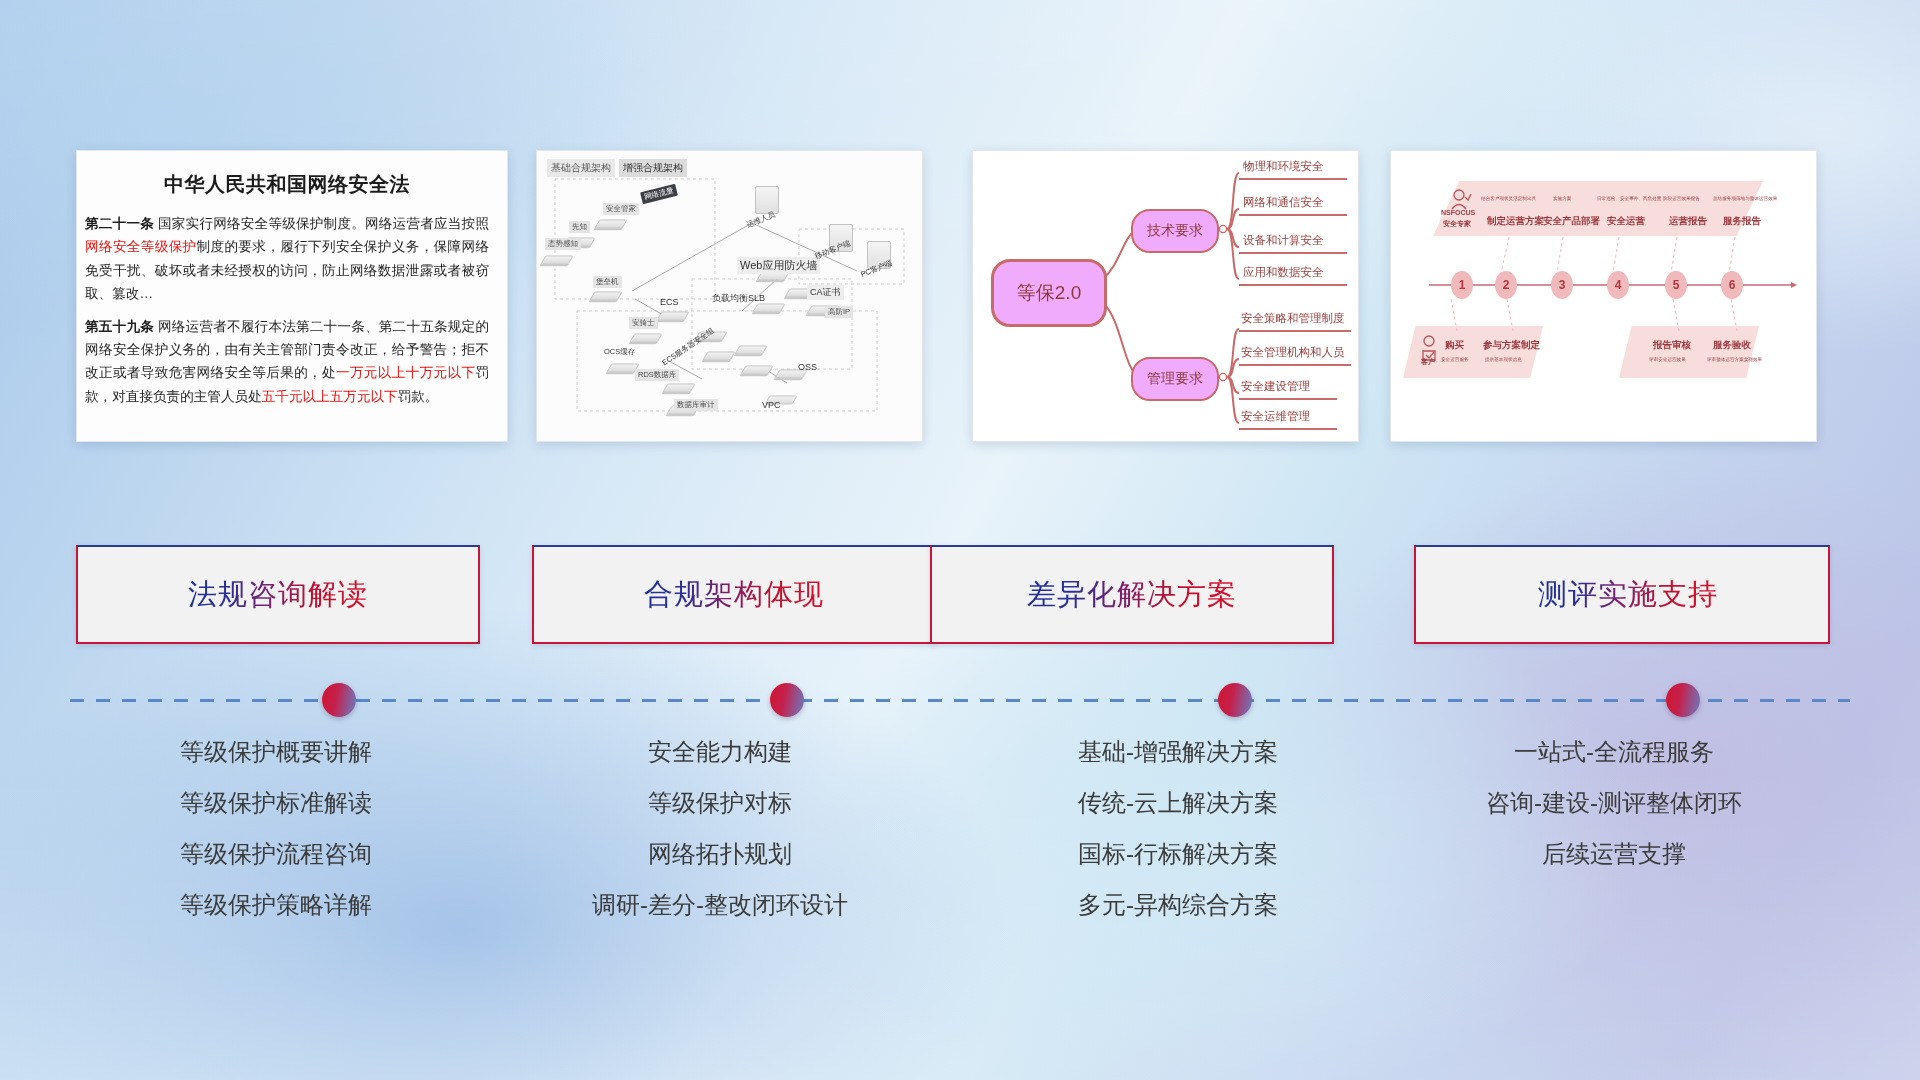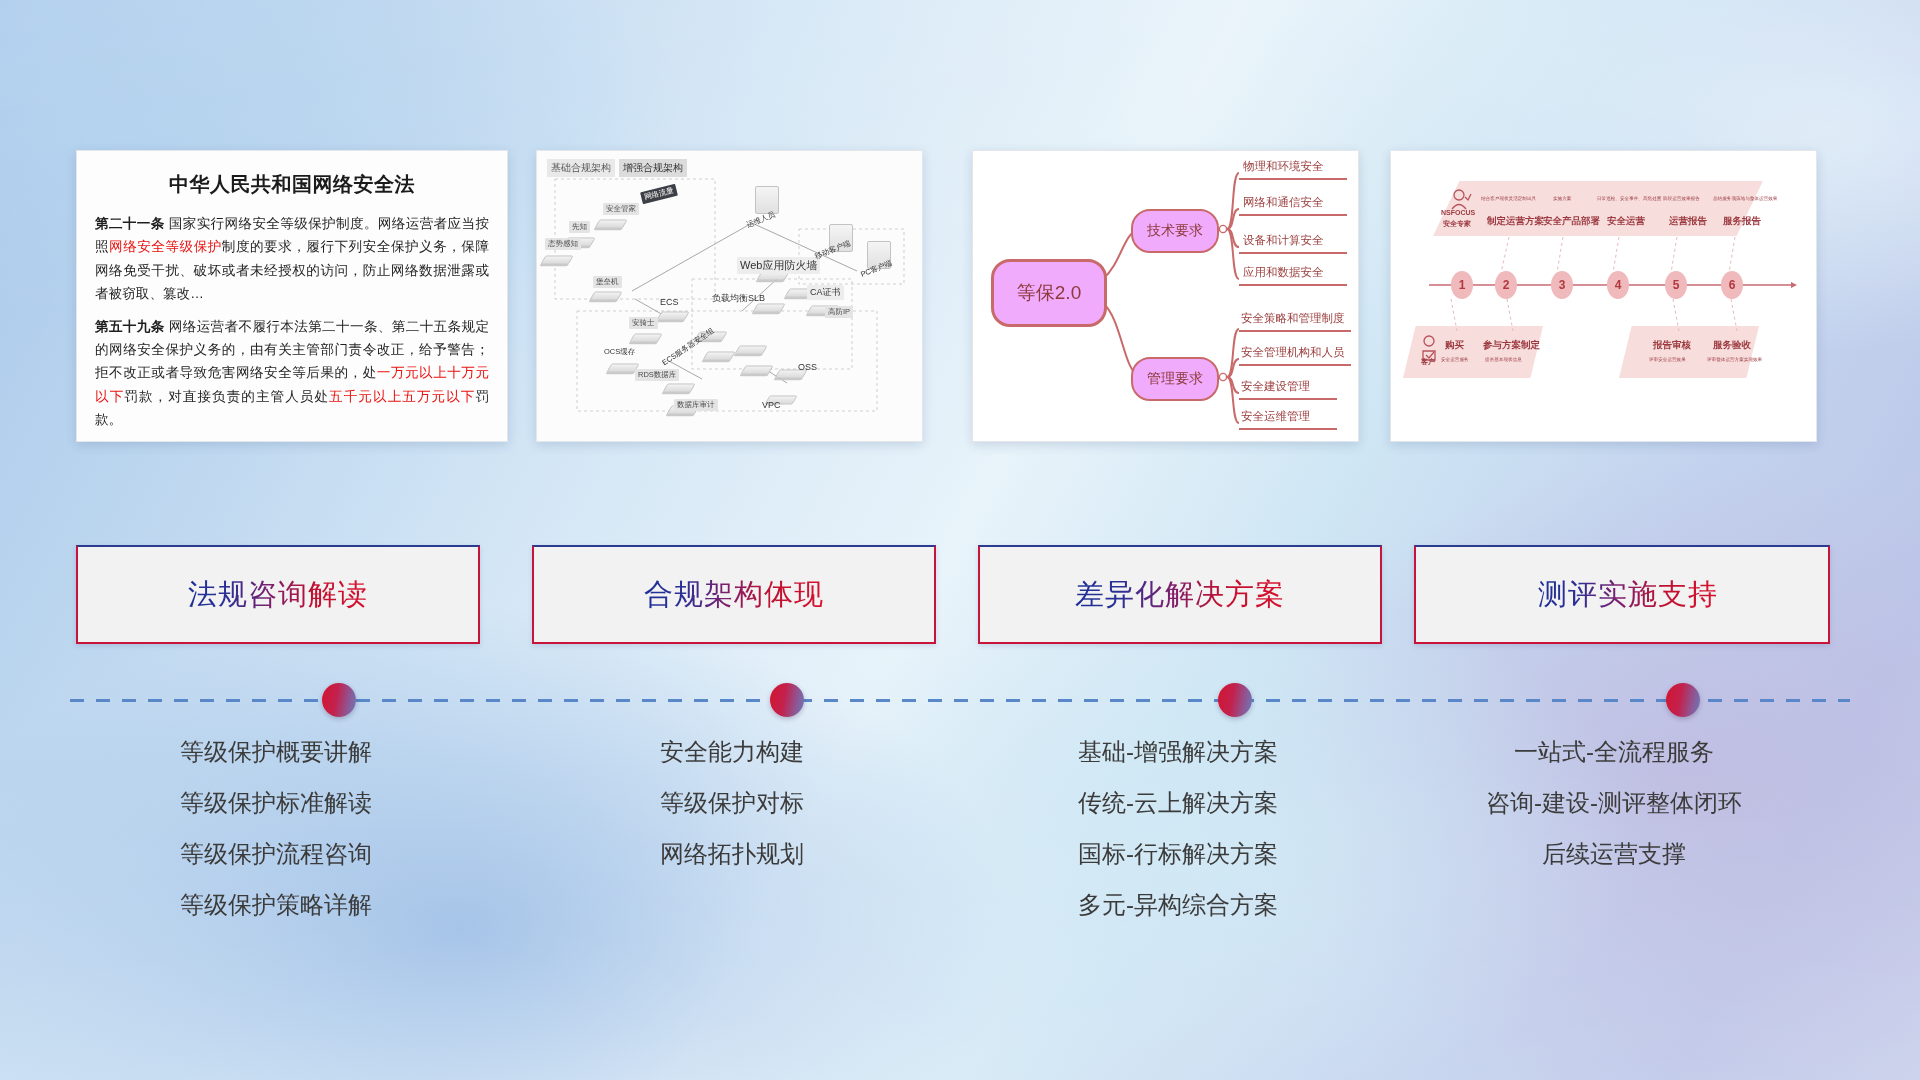--- a/index.html
+++ b/index.html
@@ -26,21 +26,21 @@
   .card{
     position:absolute;top:0;background:#fdfdfd;border:1px solid #e3e6ea;
     box-shadow:0 3px 10px rgba(40,70,120,.16);overflow:hidden;
   }
   .card.c1{left:76px;width:430px;height:290px;}
   .card.c2{left:536px;width:385px;height:290px;}
   .card.c3{left:972px;width:385px;height:290px;}
   .card.c4{left:1390px;width:425px;height:290px;}
 
   
-  .law{padding:14px 18px 10px 18px;box-sizing:border-box;height:100%;border-radius:28px;}
+  .law{padding:14px 18px 10px 8px;box-sizing:border-box;height:100%;border-radius:28px;}
   .law-title{text-align:center;font-size:20px;font-weight:bold;color:#1b1b1b;letter-spacing:.5px;margin:6px 0 14px;}
   .law-p{font-size:13.6px;line-height:1.72;color:#1f1f1f;text-align:justify;margin:0 0 9px;}
   .law-p b{font-weight:bold;}
   .hl{color:#e8110f;}
 
   
   .arch{position:relative;width:100%;height:100%;background:#fcfcfc;}
   .arch .tabs{position:absolute;top:8px;left:10px;display:flex;gap:4px;}
   .arch .tab{font-size:10px;color:#5a5a5a;background:#e9e9e9;padding:2px 4px;}
   .arch .tab.sel{background:#dcdcdc;color:#333;}
@@ -99,36 +99,36 @@
   .tbox{position:absolute;top:0;height:95px;background:#f2f2f2;
         border-top:2px solid #2b3b8f;border-right:2px solid #c7143a;
         border-bottom:2px solid #c7143a;border-left:2px solid #c7143a;
         display:flex;align-items:center;justify-content:center;
         box-shadow:0 2px 5px rgba(30,50,110,.13);}
   .tbox span{font-size:29px;font-weight:500;letter-spacing:1px;
     background:linear-gradient(92deg,#1d2f96 0%,#2c2f95 22%,#7b1f6e 45%,#c01030 70%,#d8112e 100%);
     -webkit-background-clip:text;background-clip:text;color:transparent;}
   .tbox.t1{left:76px;width:400px;}
   .tbox.t2{left:532px;width:400px;}
-  .tbox.t3{left:978px;width:400px;text-align:center;}
+  .tbox.t3{left:930px;width:400px;text-align:center;}
   .tbox.t4{left:1414px;width:400px;padding-left:12px;}
 
   
   .timeline{position:absolute;top:683px;left:70px;width:1780px;height:36px;}
   .tl-line{position:absolute;top:16px;left:0;width:100%;height:3px;
     background:repeating-linear-gradient(90deg,#5a87c8 0 14px,rgba(0,0,0,0) 14px 26px);}
   .tl-dot{position:absolute;top:0;width:34px;height:34px;border-radius:50%;
     background:linear-gradient(100deg,#d3142f 0%,#c3214d 42%,#8a5b99 78%,#6d79b8 100%);
     box-shadow:0 2px 5px rgba(60,40,90,.28);}
 
   
   .cols{position:absolute;top:740px;left:0;width:1920px;height:220px;}
   .col{position:absolute;top:0;width:400px;text-align:center;}
   .col.k1{left:76px;}
-  .col.k2{left:532px;}
+  .col.k2{left:520px;}
   .col.k3{left:978px;}
   .col.k4{left:1414px;}
   .col .it{font-size:24px;color:#3b3b3b;line-height:1;margin-bottom:27px;white-space:nowrap;}
 </style>
 </head>
 <body>
 
 <div id="bg">
   <div class="l1"></div>
   <div class="l2"></div>
@@ -426,20 +426,21 @@
   <div class="col k1">
     <div class="it">等级保护概要讲解</div>
     <div class="it">等级保护标准解读</div>
     <div class="it">等级保护流程咨询</div>
     <div class="it">等级保护策略详解</div>
   </div>
   <div class="col k2">
     <div class="it">安全能力构建</div>
     <div class="it">等级保护对标</div>
     <div class="it">网络拓扑规划</div>
+    <div class="it">调研-差分-整改闭环设计</div>
   </div>
   <div class="col k3">
     <div class="it">基础-增强解决方案</div>
     <div class="it">传统-云上解决方案</div>
     <div class="it">国标-行标解决方案</div>
     <div class="it">多元-异构综合方案</div>
   </div>
   <div class="col k4">
     <div class="it">一站式-全流程服务</div>
     <div class="it">咨询-建设-测评整体闭环</div>

